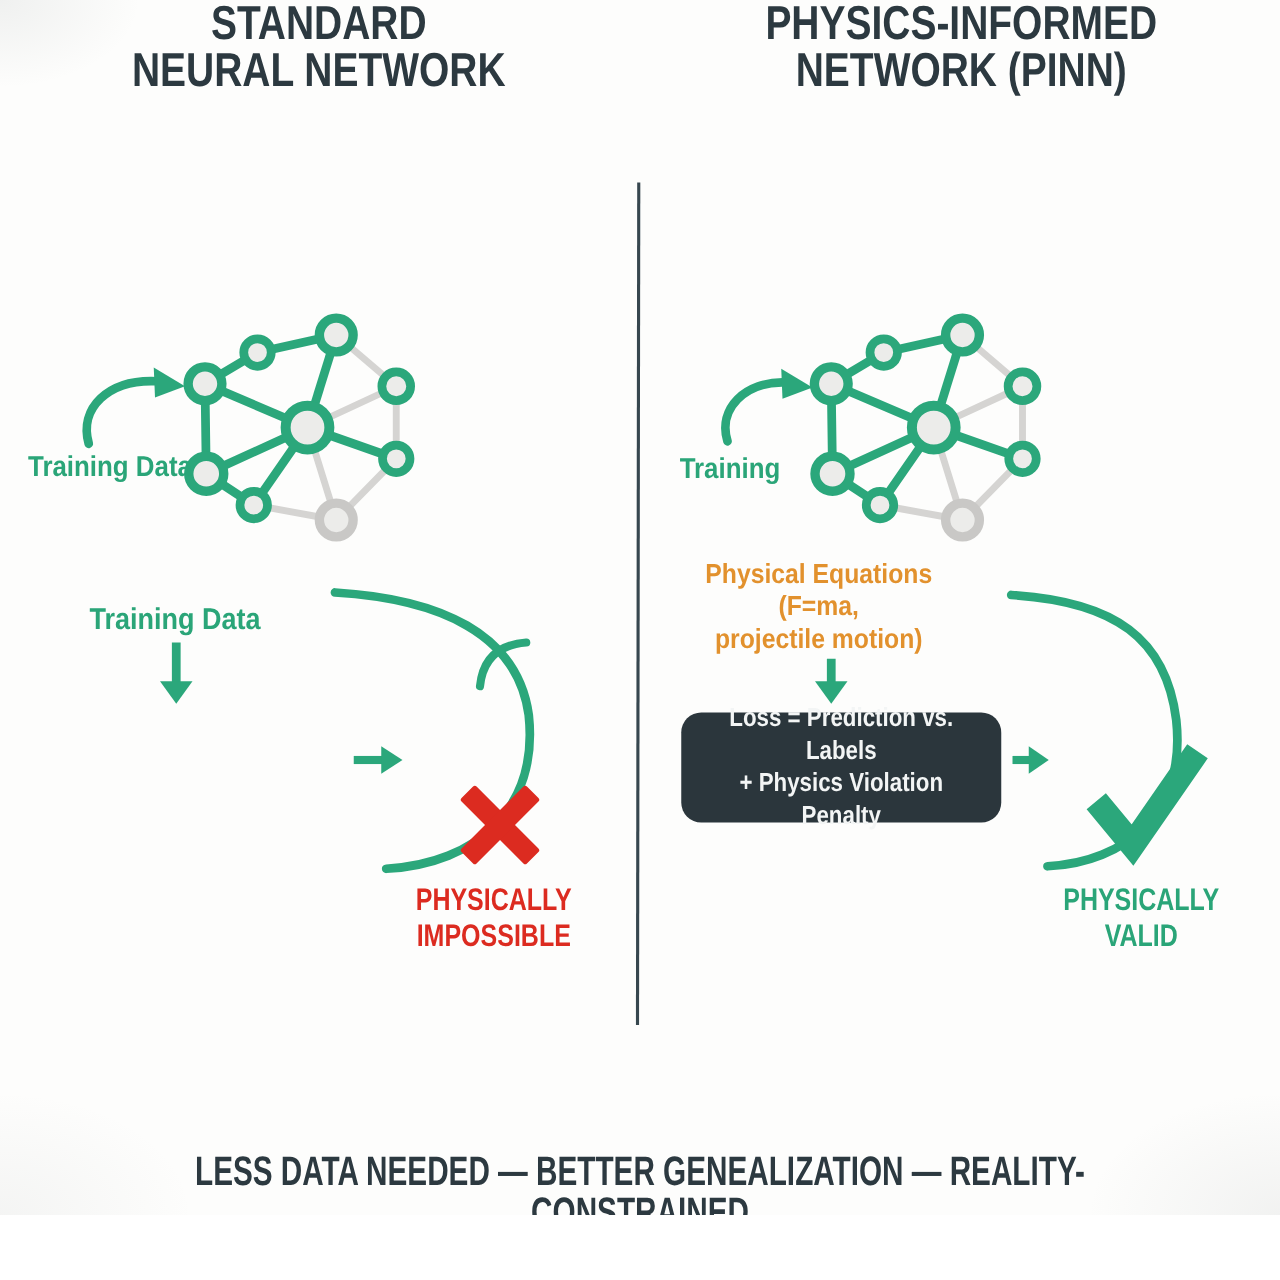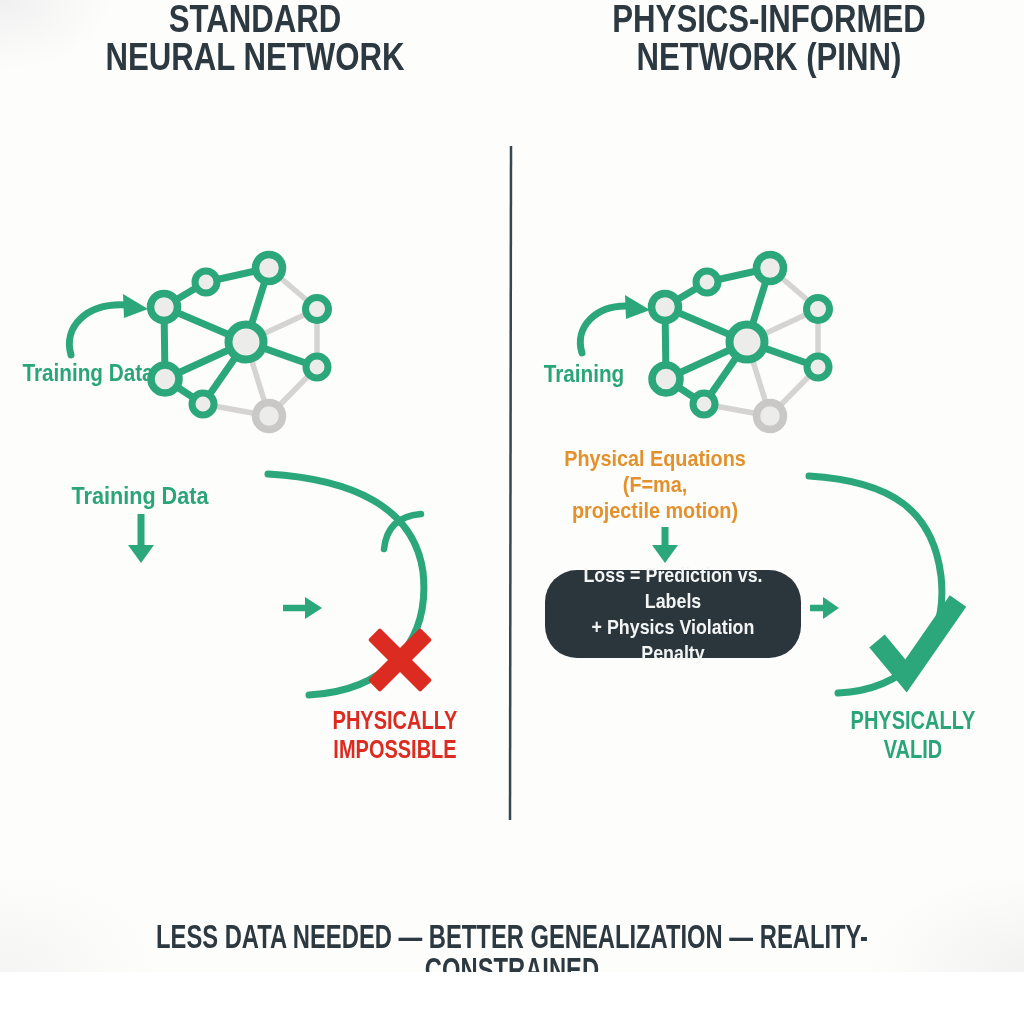--- a/index.html
+++ b/index.html
@@ -15,21 +15,21 @@
   .abs{position:absolute;}
   .pre{white-space:pre-line;}
   .ctr{text-align:center;}
   .title{
     font-size:38px;font-weight:bold;color:#2C3940;line-height:1.0;
     letter-spacing:0px;transform:scaleX(0.82);transform-origin:50% 50%;
   }
   .green-label{font-size:23px;font-weight:bold;color:#2AA578;transform:scaleX(0.9);transform-origin:50% 50%;}
   .orange-label{font-size:22px;font-weight:bold;color:#E2912D;line-height:1.18;transform:scaleX(0.9);transform-origin:50% 50%;}
   .loss-box{
-    background:#2B363C;border-radius:32px;display:flex;align-items:center;justify-content:center;
+    background:#2B363C;border-radius:16px;display:flex;align-items:center;justify-content:center;
     color:#F3F5F5;font-weight:bold;font-size:21px;line-height:1.25;
   }
   .loss-box .inner{transform:scaleX(0.85);transform-origin:50% 50%;width:100%;}
   .outcome{font-size:25px;font-weight:bold;line-height:1.14;transform:scaleX(0.8);transform-origin:50% 50%;}
   .red{color:#DC2B20;}
   .grn{color:#2AA578;}
   .tagline{
     width:1024px;font-size:33px;font-weight:bold;color:#2C3940;line-height:1.0;
     transform:scaleX(0.72);transform-origin:50% 50%;
   }

